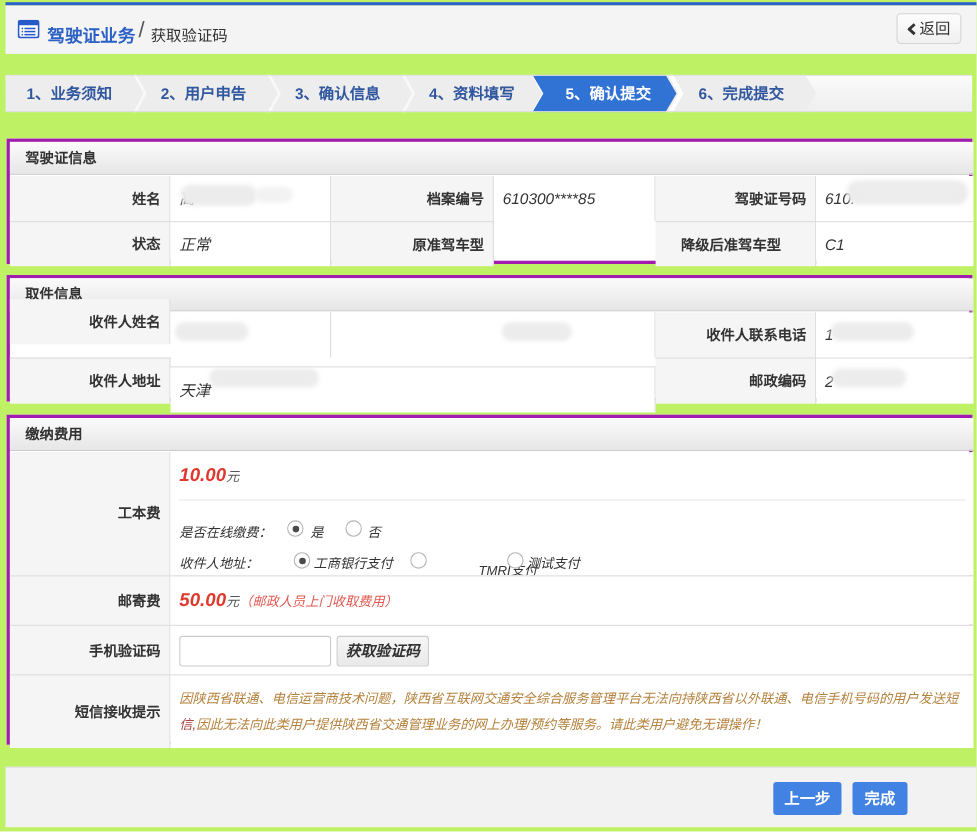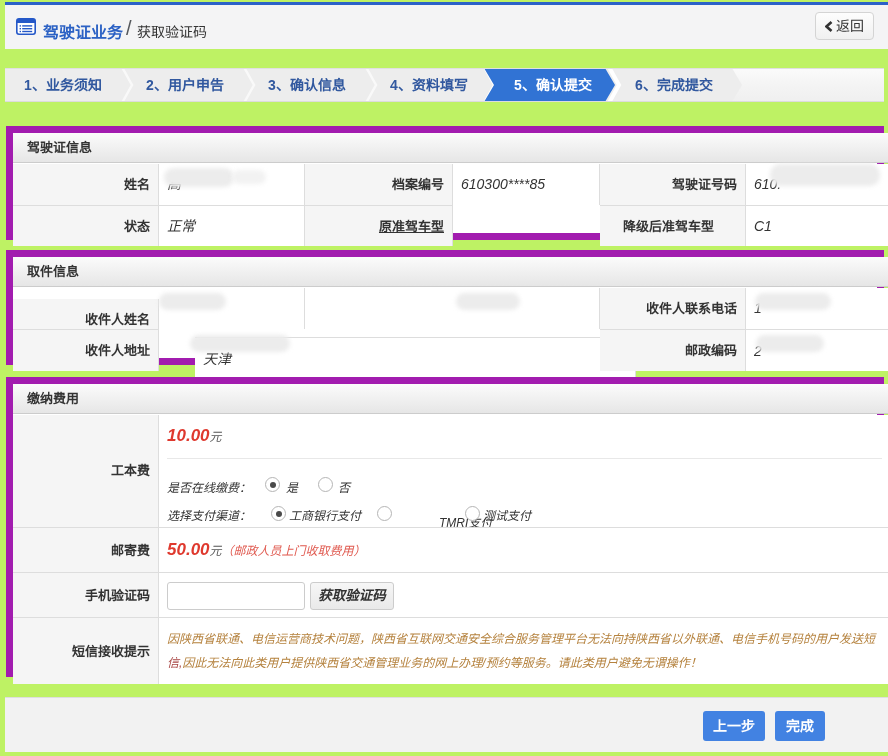--- a/index.html
+++ b/index.html
@@ -12,21 +12,21 @@
 #topline { left:5px; top:2px; right:0; height:3px; background:#2b61c8; }
 
 
 #hdr { left:5px; top:5px; right:0; height:44px; background:#f4f4f5; }
 #hdr-title { left:43px; top:19px; font-size:16px; font-weight:bold; color:#2b61c4; }
 #hdr-slash { left:126px; top:17px; font-size:20px; color:#55585c; }
 #hdr-sub { left:137px; top:21px; font-size:14px; color:#333; }
 #btn-back { left:815px; top:12px; width:59px; height:28px; background:linear-gradient(#fdfdfd,#f0f0f0); border:1px solid #d4d4d4; border-radius:4px; color:#333; font-size:14px; text-align:center; line-height:26px; }
 
 
-.tbl { left:6px; width:878px; background:#fff; border:7px solid #a21caf; }
+.tbl { left:6px; width:878px; background:#fff; border:3px solid #a21caf; }
 .thead { left:0; top:0; width:876px; height:30px; background:linear-gradient(#fbfbfb,#e6e6e6); border-bottom:1px solid #ccc; font-size:13px; font-weight:bold; color:#333; line-height:30px; padding-left:14px; }
 .lab { background:#f5f5f5; border-right:1px solid #ddd; text-align:right; font-weight:bold; color:#333; font-size:13px; padding-right:8px; }
 .val { background:#fff; font-size:14px; color:#333; padding-left:8px;font-style:italic; }
 .bdr { border-right:1px solid #ddd; }
 .bdt { border-top:1px solid #ddd; }
 
 
 .blob { background:#ececec; border-radius:10px; filter:blur(2px); }
 .blob2 { background:#f2f2f2; border-radius:8px; filter:blur(2px); }
 
@@ -98,52 +98,52 @@
   </svg>
 
   <div class="abs tbl" style="top:126px; height:114px;">
     <div class="abs thead">驾驶证信息</div>
     <div class="abs lab bdr" style="left:0; top:31px; width:146px; height:41px; line-height:41px;">姓名</div>
     <div class="abs val bdr" style="left:146px; top:31px; width:146px; height:41px; line-height:41px;">高</div>
     <div class="abs lab bdr" style="left:292px; top:31px; width:148px; height:41px; line-height:41px;">档案编号</div>
     <div class="abs val bdr" style="left:440px; top:31px; width:147px; height:41px; line-height:41px;">610300****85</div>
     <div class="abs lab bdr" style="left:587px; top:31px; width:146px; height:41px; line-height:41px;">驾驶证号码</div>
     <div class="abs val" style="left:733px; top:31px; width:143px; height:41px; line-height:41px;">610.</div>
-    <div class="abs lab bdr bdt" style="left:0; top:72px; width:146px; height:41px; line-height:41px;">状态</div>
+    <div class="abs lab bdr bdt" style="left:0; top:72px; width:146px; height:41px; line-height:41px;font-family:Liberation Mono, monospace;">状态</div>
     <div class="abs val bdr bdt" style="left:146px; top:72px; width:146px; height:41px; line-height:41px;">正常</div>
-    <div class="abs lab bdr bdt" style="left:292px; top:72px; width:148px; height:41px; line-height:41px;text-decoration:underline;">原准驾车型</div>
+    <div class="abs lab bdr bdt" style="left:292px; top:72px; width:148px; height:41px; line-height:41px;">原准驾车型</div>
     <div class="abs lab bdr bdt" style="left:587px; top:72px; width:146px; height:41px; line-height:41px;text-align:center;">降级后准驾车型</div>
     <div class="abs val bdt" style="left:733px; top:72px; width:143px; height:41px; line-height:41px;">C1</div>
   </div>
 
   <div class="abs tbl" style="top:250px; height:115px;">
     <div class="abs thead">取件信息</div>
-    <div class="abs lab bdr" style="left:0; top:42px; width:146px; height:41px; line-height:41px;">收件人姓名</div>
+    <div class="abs lab bdr" style="left:0; top:19px; width:146px; height:41px; line-height:41px;">收件人姓名</div>
     <div class="abs val bdr" style="left:146px; top:31px; width:146px; height:41px; line-height:41px;"></div>
     <div class="abs val bdr" style="left:440px; top:31px; width:147px; height:41px; line-height:41px;"></div>
     <div class="abs lab bdr" style="left:587px; top:31px; width:146px; height:41px; line-height:41px;">收件人联系电话</div>
     <div class="abs val" style="left:733px; top:31px; width:143px; height:41px; line-height:41px;">1</div>
     <div class="abs lab bdr bdt" style="left:0; top:72px; width:146px; height:42px; line-height:42px;">收件人地址</div>
-    <div class="abs val bdr bdt" style="left:146px; top:80px; width:441px; height:42px; line-height:42px;margin-left:36px;">天津</div>
+    <div class="abs val bdr bdt" style="left:146px; top:80px; width:441px; height:42px; line-height:42px;">天津</div>
     <div class="abs lab bdr bdt" style="left:587px; top:72px; width:146px; height:42px; line-height:42px;">邮政编码</div>
     <div class="abs val bdt" style="left:733px; top:72px; width:143px; height:42px; line-height:42px;">2</div>
   </div>
 
   <div class="abs tbl" style="top:377px; height:300px;">
     <div class="abs thead">缴纳费用</div>
     <div class="abs lab bdr" style="left:0; top:31px; width:146px; height:112px; line-height:112px;">工本费</div>
     <div class="abs val" style="left:146px; top:31px; width:730px; height:112px;">
       <div class="abs" style="left:8px; top:11px;"><span class="red-big">10.00</span><span class="unit">元</span></div>
       <div class="abs" style="left:8px; top:43px; width:715px; height:1px; background:#e8e8e8;"></div>
       <div class="abs formtext" style="left:8px; top:63px;">是否在线缴费：</div>
       <div class="abs radio sel" style="left:106px; top:62px;"></div>
       <div class="abs formtext" style="left:127px; top:63px;">是</div>
       <div class="abs radio" style="left:159px; top:62px;"></div>
       <div class="abs formtext" style="left:179px; top:63px;">否</div>
-      <div class="abs formtext" style="left:8px; top:91px;">选择支付渠道：</div>
+      <div class="abs formtext" style="left:8px; top:91px;">收件人地址：</div>
       <div class="abs radio sel" style="left:112px; top:91px;"></div>
       <div class="abs formtext" style="left:130px; top:91px;">工商银行支付</div>
       <div class="abs radio" style="left:218px; top:91px;"></div>
       <div class="abs formtext" style="left:236px; top:98px;margin-left:44px;">TMRI支付</div>
       <div class="abs radio" style="left:306px; top:91px;"></div>
       <div class="abs formtext" style="left:324px; top:91px;">测试支付</div>
     </div>
     <div class="abs lab bdr bdt" style="left:0; top:143px; width:146px; height:45px; line-height:45px;">邮寄费</div>
     <div class="abs val bdt" style="left:146px; top:143px; width:730px; height:45px;">
       <div class="abs" style="left:8px; top:12px;"><span class="red-big">50.00</span><span class="unit">元</span><span style="font-size:12px; color:#e05a50;">（邮政人员上门收取费用）</span></div>

